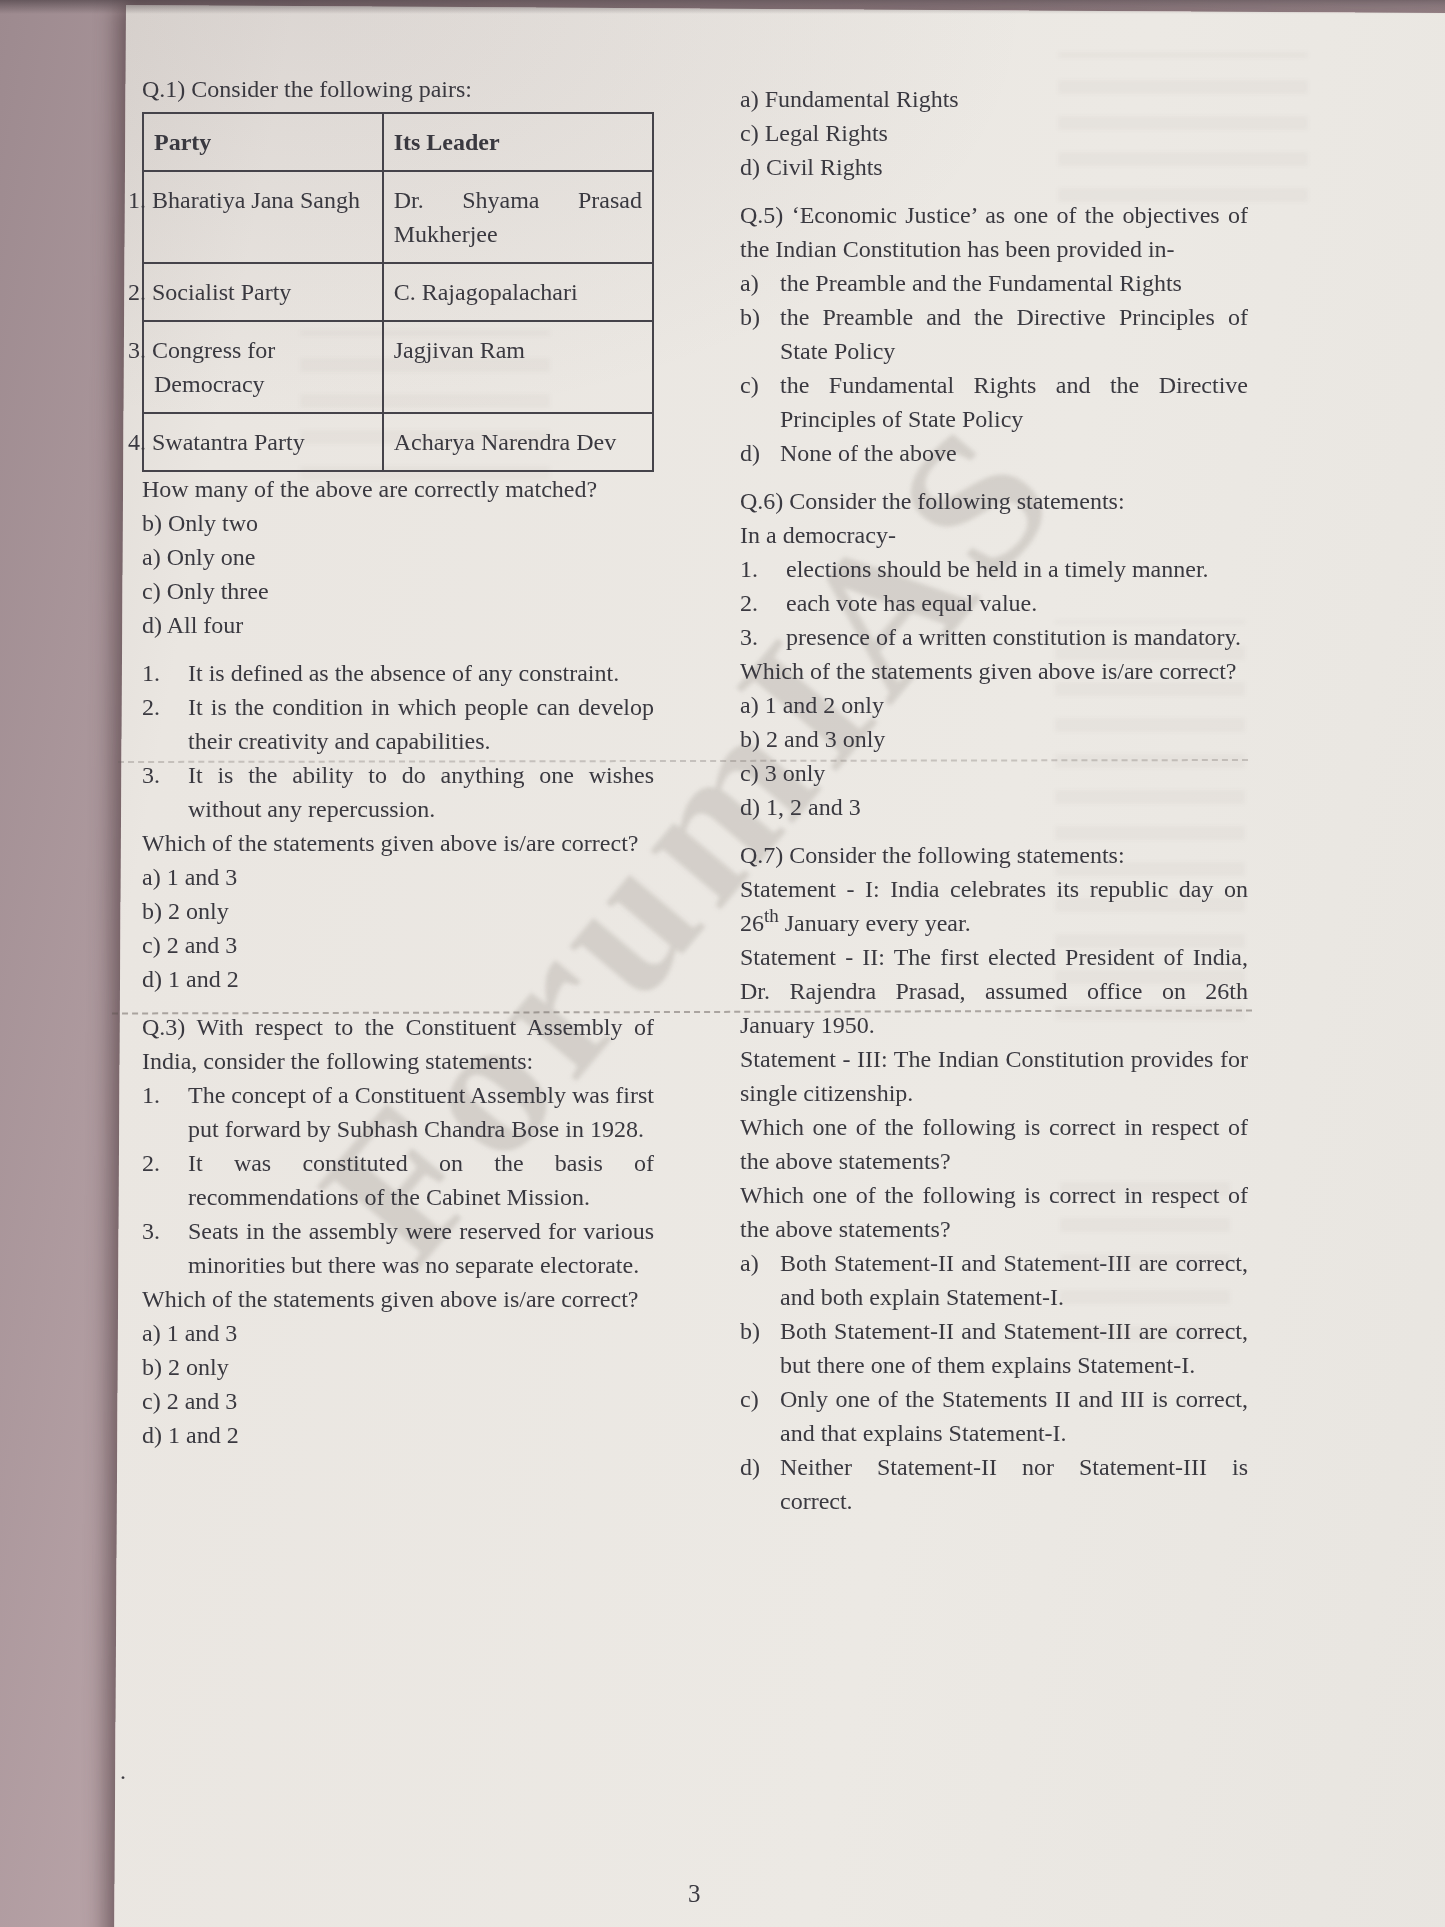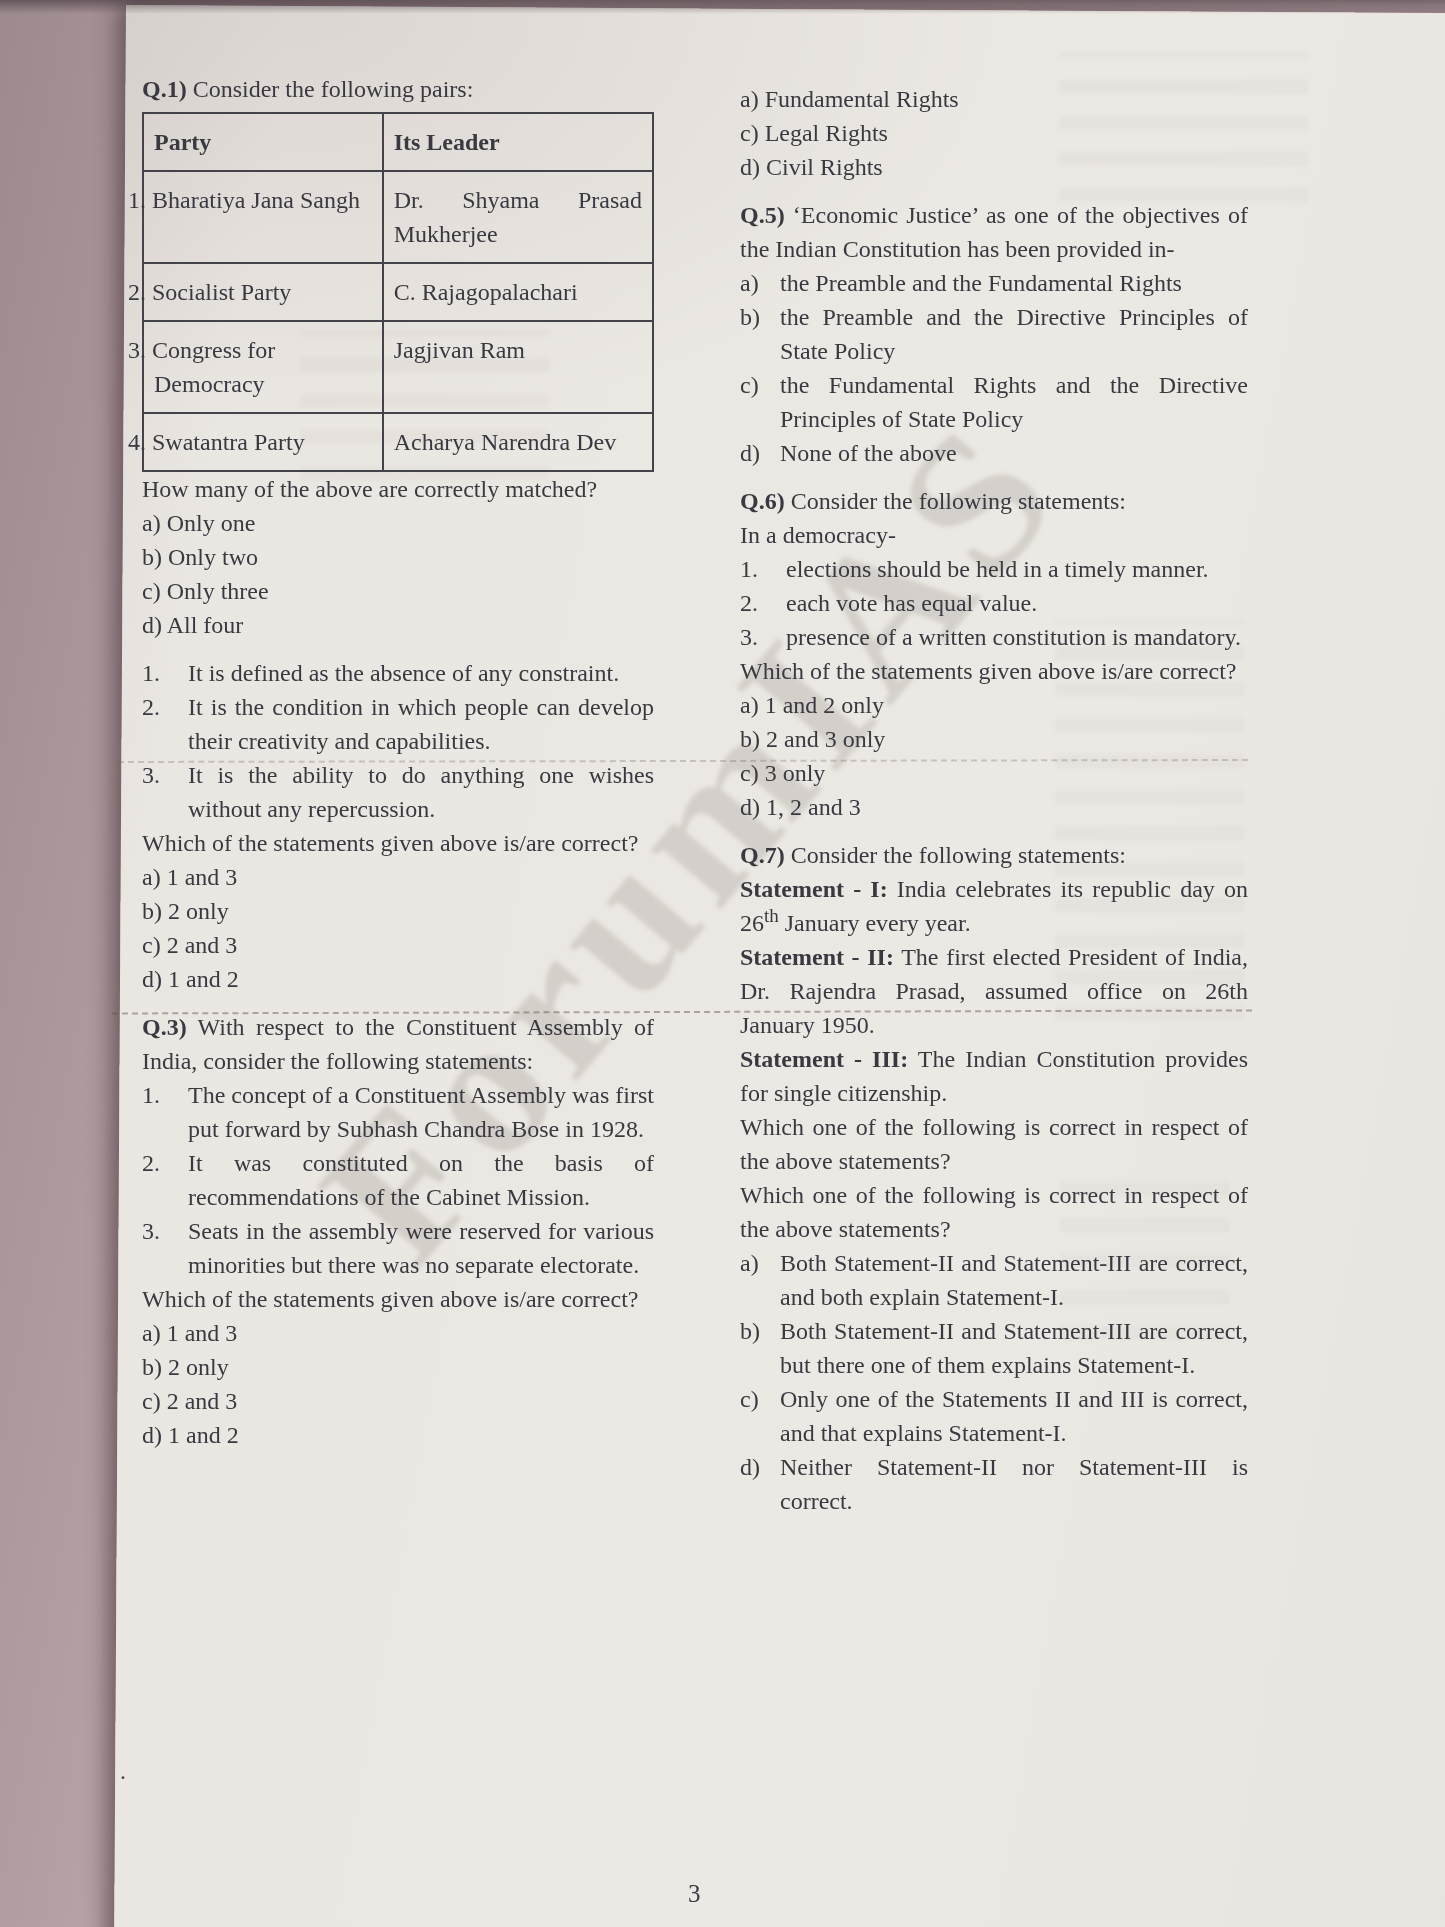--- a/index.html
+++ b/index.html
@@ -36,21 +36,21 @@
   .g4 { left:1060px; top:1180px; width:170px; height:160px; }
   .crease { position:absolute; z-index:2; pointer-events:none; }
   .crease-1 { left:118px; top:760px;  width:1130px; border-top:2px dashed rgba(100,92,88,0.28); transform:rotate(-0.1deg); }
   .crease-2 { left:112px; top:1011px; width:1140px; border-top:2px dashed rgba(90,82,78,0.45);  transform:rotate(-0.15deg); }
 
   .col { position:absolute; z-index:2; color:#3a3940; font-size:24px; line-height:34px; }
   .col-left  { left:142px; top:72px; width:512px; }
   .col-right { left:740px; top:82px; width:508px; }
   .col p { margin:0; text-align:justify; }
   .qblock { margin-top:14px; }
-  .qlabel { font-weight:bold; }
+  .qlabel { font-weight:normal; }
   .opt  { text-align:left !important; }
   .stmt { display:flex; }
   .stmt .num { flex:0 0 46px; }
   .stmt .txt { flex:1; text-align:justify; }
   .opt2 { display:flex; }
   .opt2 .tag { flex:0 0 40px; }
   .opt2 .txt { flex:1; text-align:justify; }
   .lead { text-align:left !important; }
 
   table.pairs { border-collapse:collapse; width:100%; margin-top:6px; }
@@ -103,22 +103,22 @@
           <td class="c1 cellhang">3. Congress for Democracy</td>
           <td class="c2">Jagjivan Ram</td>
         </tr>
         <tr>
           <td class="c1 cellhang">4. Swatantra Party</td>
           <td class="c2">Acharya Narendra Dev</td>
         </tr>
       </tbody>
         </table>
       <p class="after-table">How many of the above are correctly matched?</p>
+      <p class="opt">b) Only two</p>
       <p class="opt">a) Only one</p>
-      <p class="opt">b) Only two</p>
       <p class="opt">c) Only three</p>
       <p class="opt">d) All four</p>
     </div>
 
     <div class="qblock">
       <div class="stmt">
           <span class="num">1.</span>
           <span class="txt">It is defined as the absence of any constraint.</span>
         </div>
       <div class="stmt">

